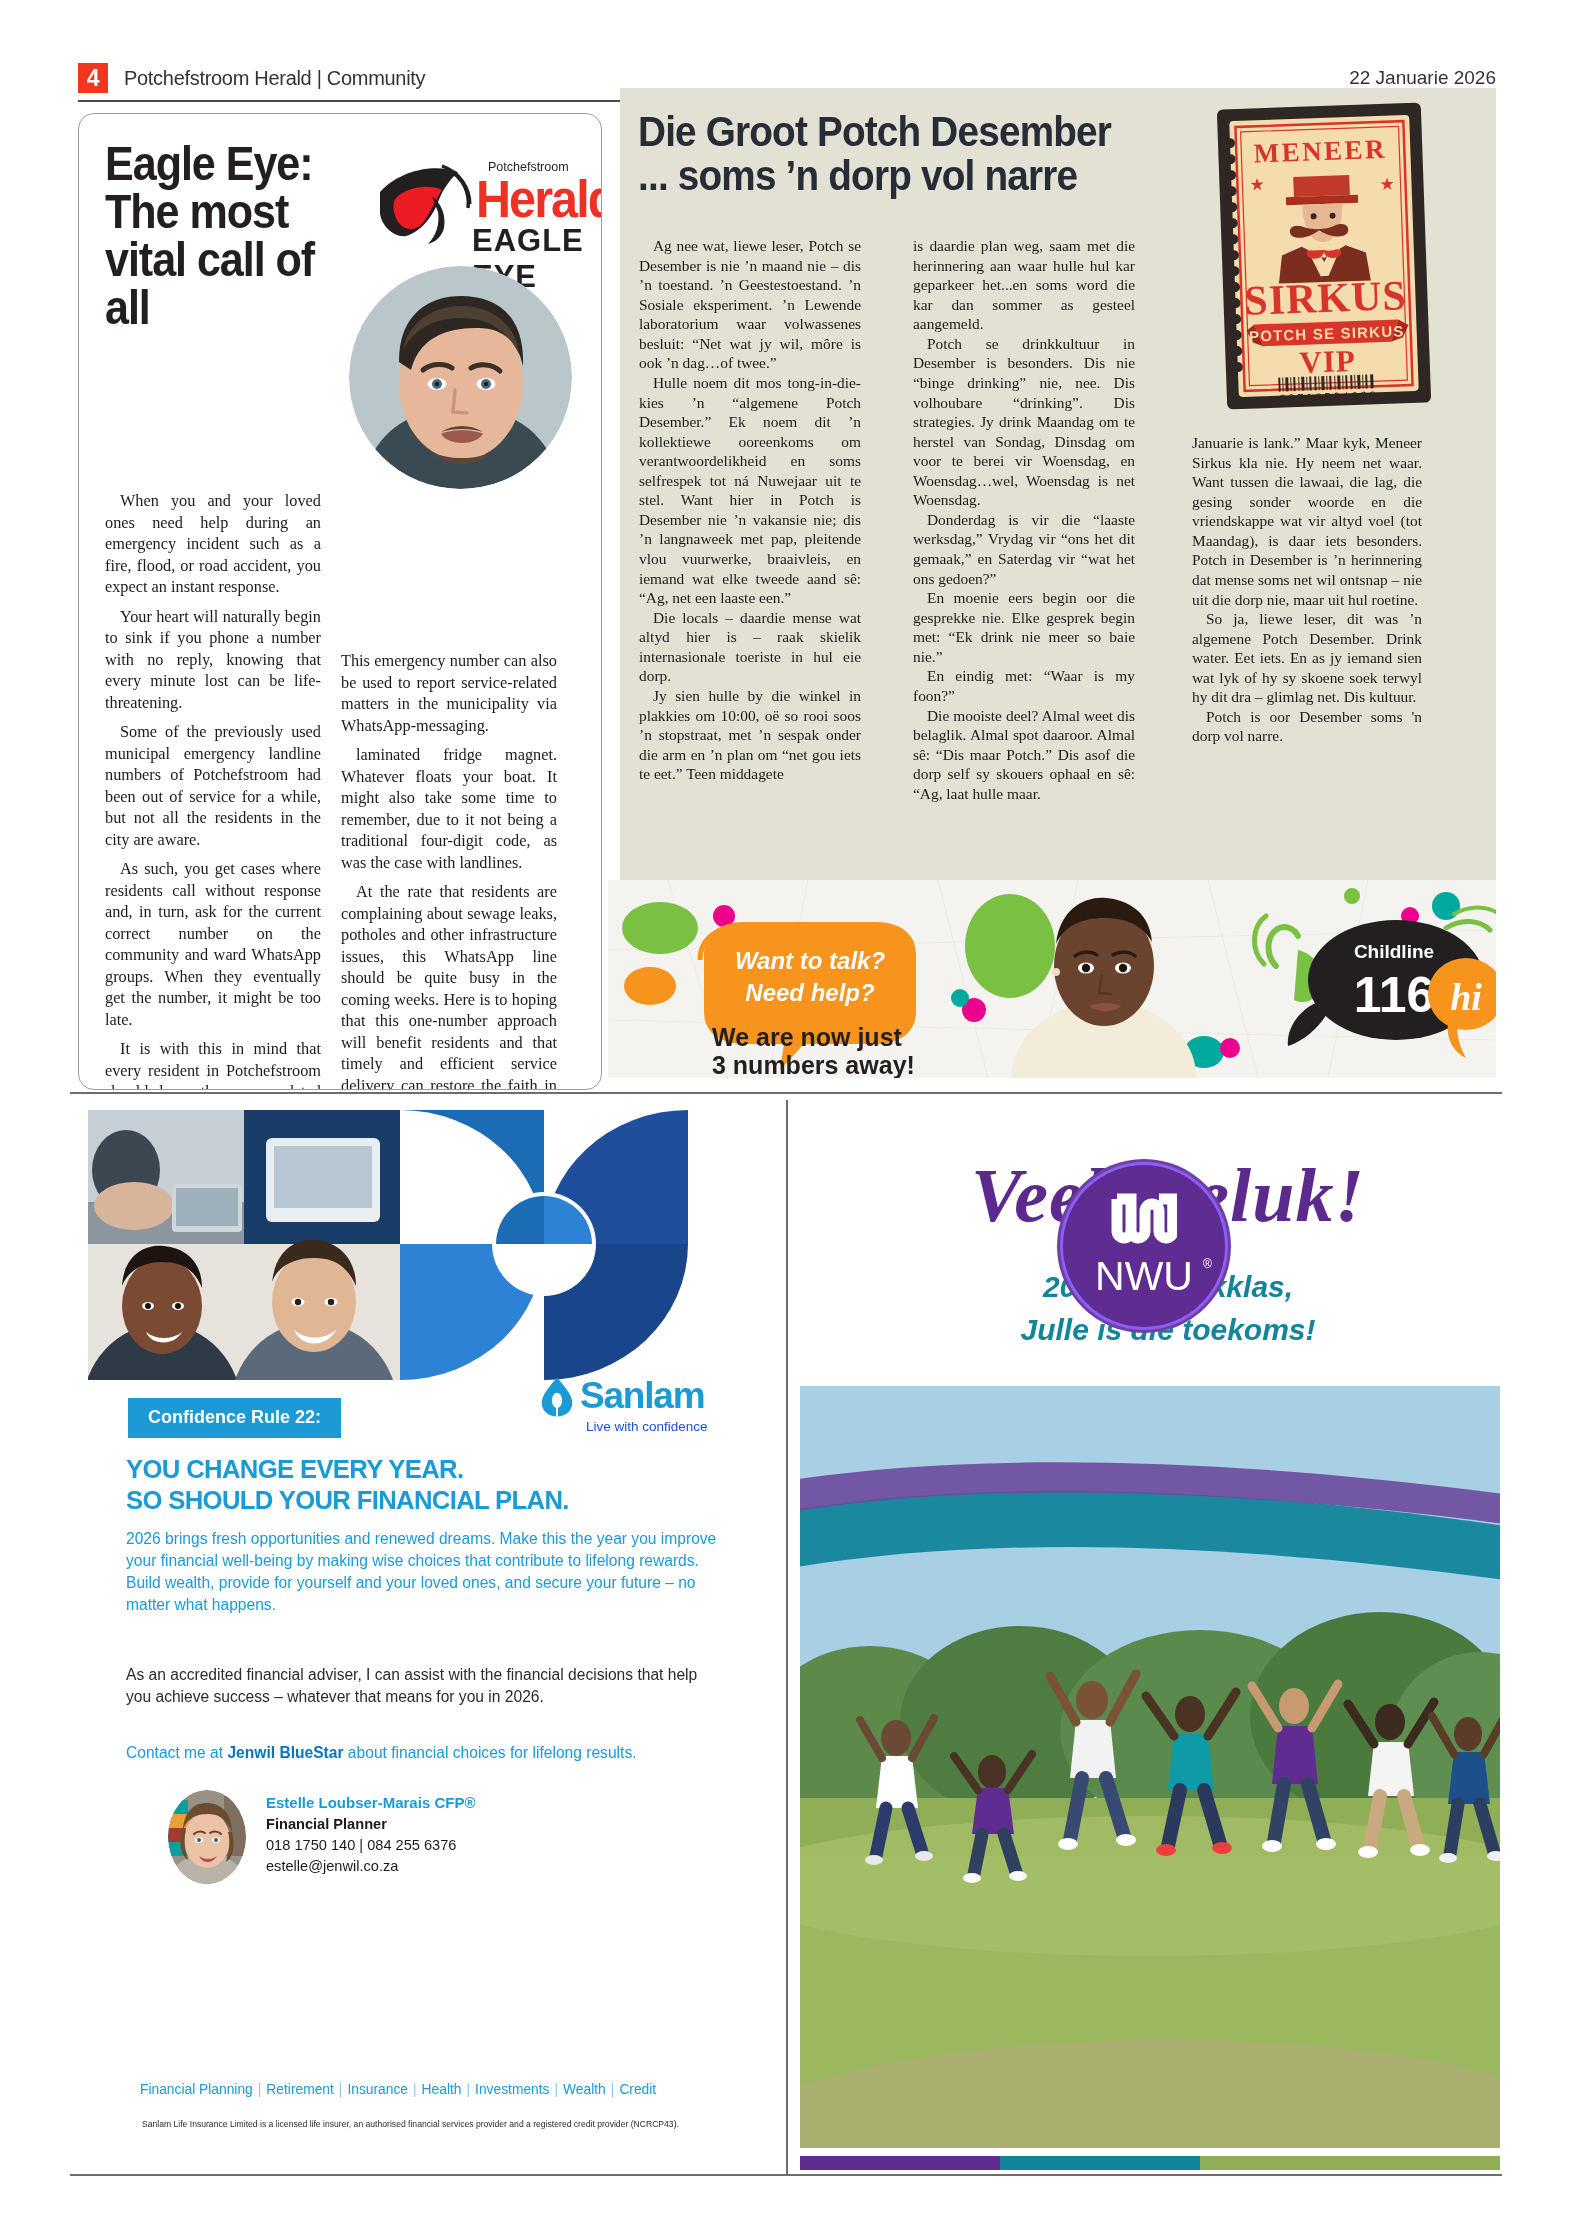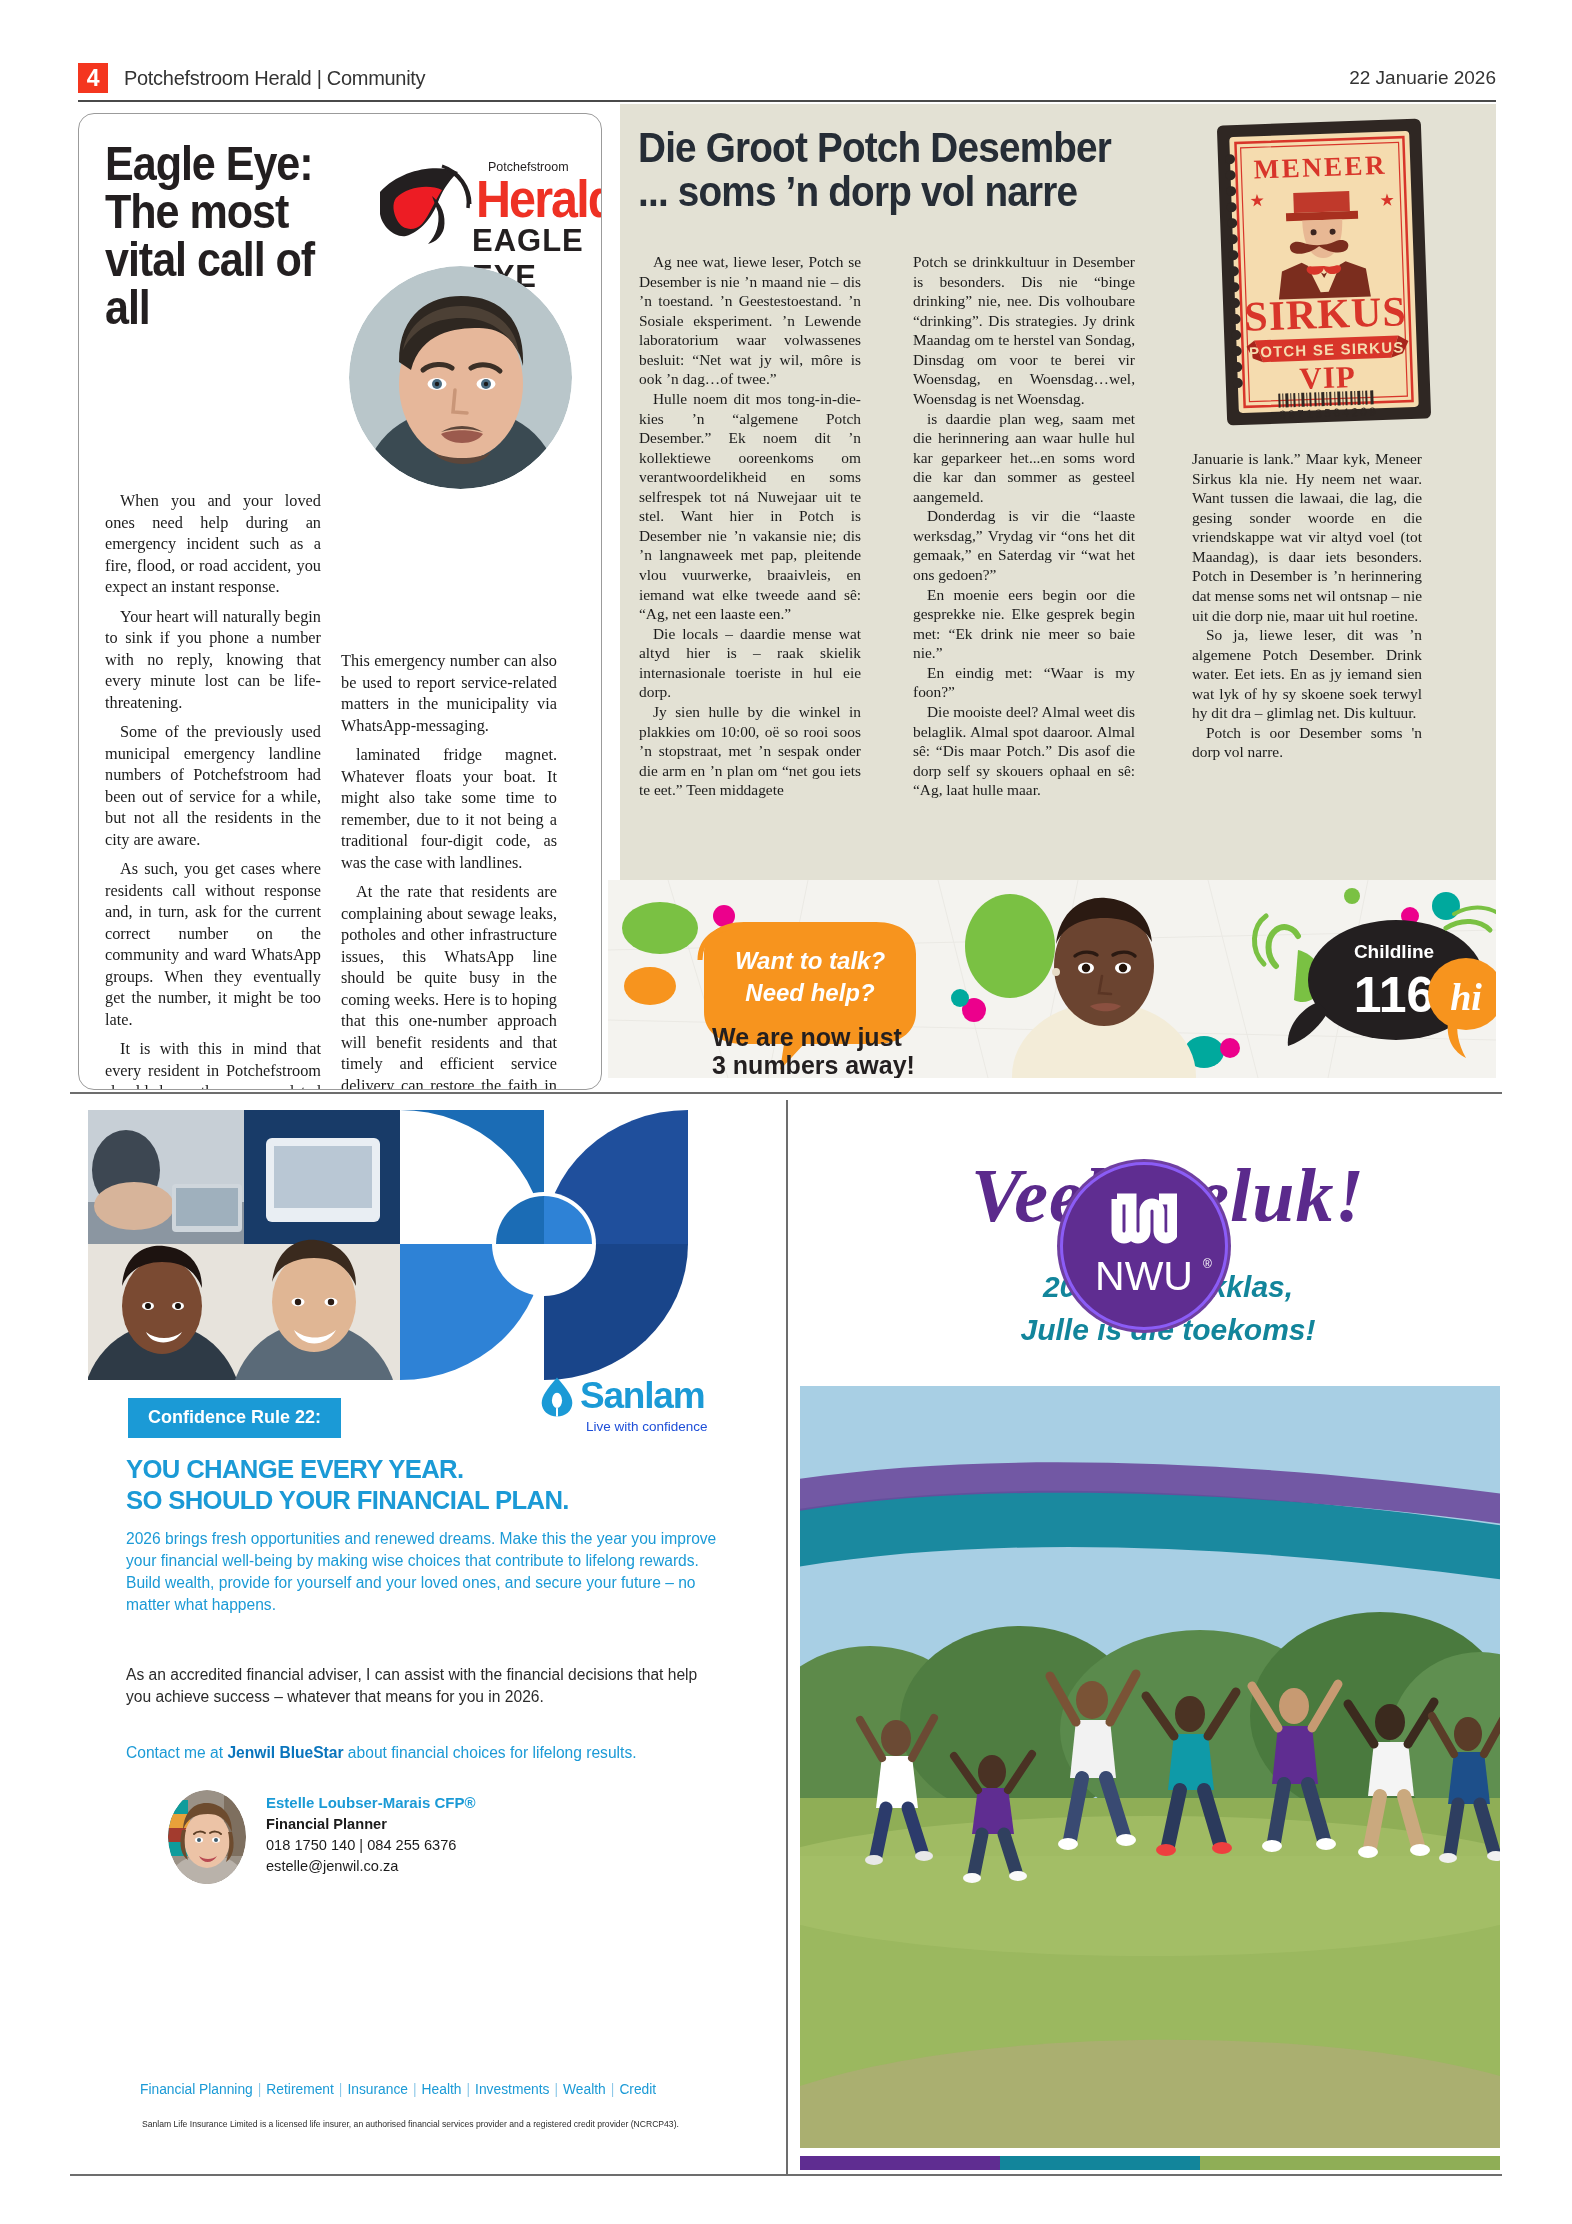--- a/index.html
+++ b/index.html
@@ -92,21 +92,21 @@
     font-family: "Liberation Serif", serif;
     font-size: 16.3px; line-height: 1.32; color: #1b1b1b;
     text-align: justify;
   }
   .eagle-col1 p, .eagle-col2 p { text-indent: 15px; margin-top: 8px; }
   .eagle-col2 p:first-child { text-indent: 0; }
   .eagle-col1 p:first-child { text-indent: 15px; }
 
   
   .afr-box {
-    position: absolute; left: 620px; top: 104px; width: 876px; height: 951px;
+    position: absolute; left: 620px; top: 88px; width: 876px; height: 951px;
     background: #e3e1d4;
   }
   .afr-headline {
     position: absolute; left: 18px; top: 22px; width: 580px;
     font-size: 43px; line-height: 1.02; font-weight: bold;
     color: #262d36; letter-spacing: -0.9px;
     font-family: "Liberation Sans", sans-serif;
     transform: scaleX(0.9); transform-origin: left top;
   }
   .ticket {
@@ -427,22 +427,22 @@
   </div>
 
   <div class="afr-cols">
     <div class="afr-col c1">
       <p>Ag nee wat, liewe leser, Potch se Desember is nie ’n maand nie – dis ’n toestand. ’n Geestestoestand. ’n Sosiale eksperiment. ’n Lewende laboratorium waar volwassenes besluit: “Net wat jy wil, môre is ook ’n dag…of twee.”</p>
       <p>Hulle noem dit mos tong-in-die-kies ’n “algemene Potch Desember.” Ek noem dit ’n kollektiewe ooreenkoms om verantwoordelikheid en soms selfrespek tot ná Nuwejaar uit te stel. Want hier in Potch is Desember nie ’n vakansie nie; dis ’n langnaweek met pap, pleitende vlou vuurwerke, braaivleis, en iemand wat elke tweede aand sê: “Ag, net een laaste een.”</p>
       <p>Die locals – daardie mense wat altyd hier is – raak skielik internasionale toeriste in hul eie dorp.</p>
       <p>Jy sien hulle by die winkel in plakkies om 10:00, oë so rooi soos ’n stopstraat, met ’n sespak onder die arm en ’n plan om “net gou iets te eet.” Teen middagete</p>
     </div>
     <div class="afr-col c2">
+      <p>is daardie plan weg, saam met die herinnering aan waar hulle hul kar geparkeer het...en soms word die kar dan sommer as gesteel aangemeld.</p>
       <p>Potch se drinkkultuur in Desember is besonders. Dis nie “binge drinking” nie, nee. Dis volhoubare “drinking”. Dis strategies. Jy drink Maandag om te herstel van Sondag, Dinsdag om voor te berei vir Woensdag, en Woensdag…wel, Woensdag is net Woensdag.</p>
-      <p>is daardie plan weg, saam met die herinnering aan waar hulle hul kar geparkeer het...en soms word die kar dan sommer as gesteel aangemeld.</p>
       <p>Donderdag is vir die “laaste werksdag,” Vrydag vir “ons het dit gemaak,” en Saterdag vir “wat het ons gedoen?”</p>
       <p>En moenie eers begin oor die gesprekke nie. Elke gesprek begin met: “Ek drink nie meer so baie nie.”</p>
       <p>En eindig met: “Waar is my foon?”</p>
       <p>Die mooiste deel? Almal weet dis belaglik. Almal spot daaroor. Almal sê: “Dis maar Potch.” Dis asof die dorp self sy skouers ophaal en sê: “Ag, laat hulle maar.</p>
     </div>
     <div class="afr-col c3">
       <p>Januarie is lank.” Maar kyk, Meneer Sirkus kla nie. Hy neem net waar. Want tussen die lawaai, die lag, die gesing sonder woorde en die vriendskappe wat vir altyd voel (tot Maandag), is daar iets besonders. Potch in Desember is ’n herinnering dat mense soms net wil ontsnap – nie uit die dorp nie, maar uit hul roetine.</p>
       <p>So ja, liewe leser, dit was ’n algemene Potch Desember. Drink water. Eet iets. En as jy iemand sien wat lyk of hy sy skoene soek terwyl hy dit dra – glimlag net. Dis kultuur.</p>
       <p>Potch is oor Desember soms 'n dorp vol narre.</p>
     </div>

